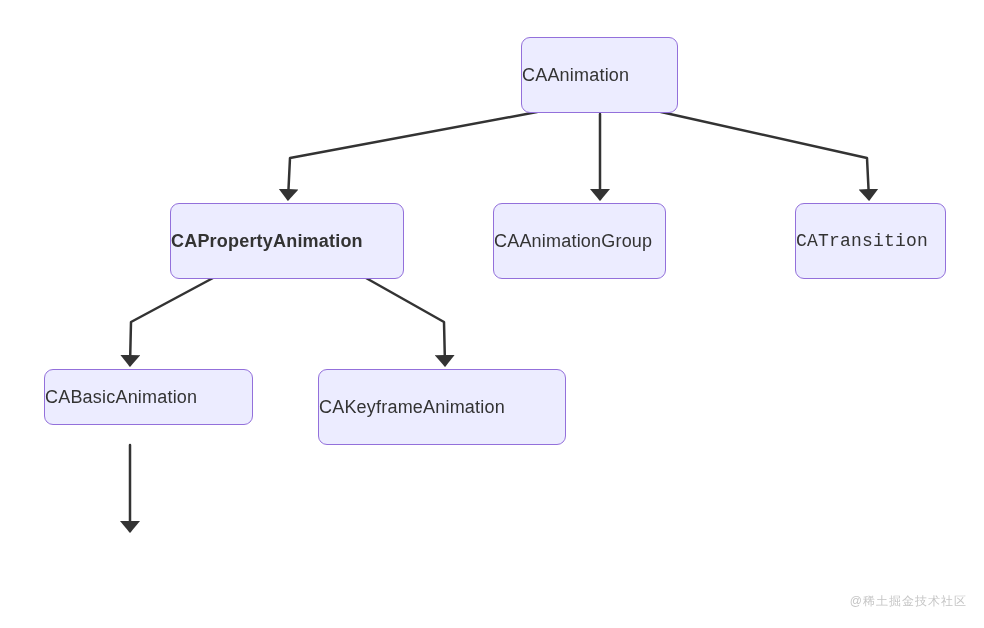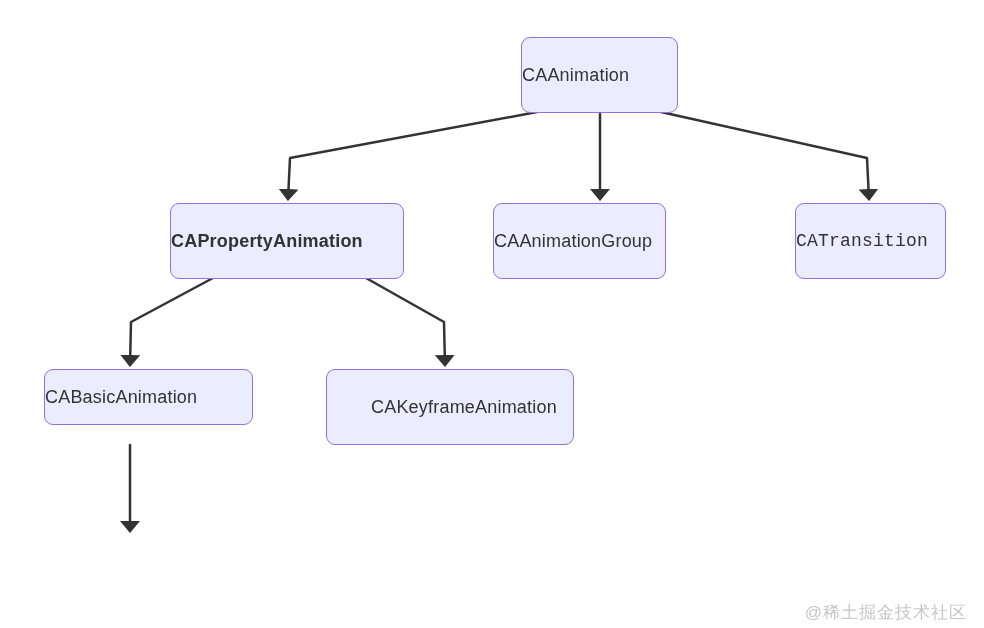--- a/index.html
+++ b/index.html
@@ -42,28 +42,28 @@
     font-size: 18px;
     letter-spacing: 0.2px;
     white-space: nowrap;
   }
   
   #n-caanimation        { left: 521px; top: 37px;  width: 157px; height: 76px; }
   #n-capropertyanimation{ left: 170px; top: 203px; width: 234px; height: 76px; font-weight: bold; }
   #n-caanimationgroup   { left: 493px; top: 203px; width: 173px; height: 76px; }
   #n-catransition       { left: 795px; top: 203px; width: 151px; height: 76px; font-family: Liberation Mono, monospace; }
   #n-cabasicanimation   { left: 27px;  top: 369px; width: 209px; height: 56px; margin-left: 17px; }
-  #n-cakeyframeanimation{ left: 326px; top: 369px; width: 248px; height: 76px; padding-left: 44px; }
+  #n-cakeyframeanimation{ left: 318px; top: 369px; width: 248px; height: 76px; }
   #n-caspringanimation  { left: 23px;  top: 535px; width: 217px; height: 76px; }
   .watermark {
     position: absolute;
     right: 17px;
-    bottom: 4px;
+    bottom: 18px;
     color: #C6C6C6;
-    font-size: 17px;
+    font-size: 12px;
     letter-spacing: 1px;
     user-select: none;
   }
 </style>
 </head>
 <body>
 
 <div class="canvas">
 
   <svg class="edges" viewBox="0 0 984 628" xmlns="http://www.w3.org/2000/svg">

